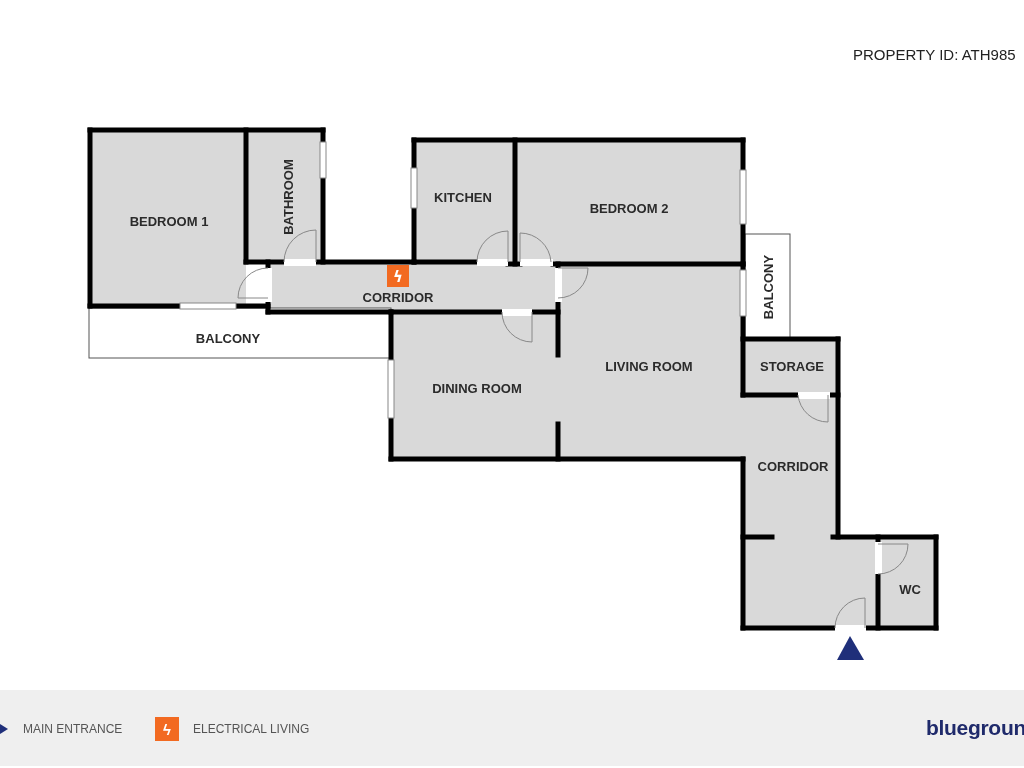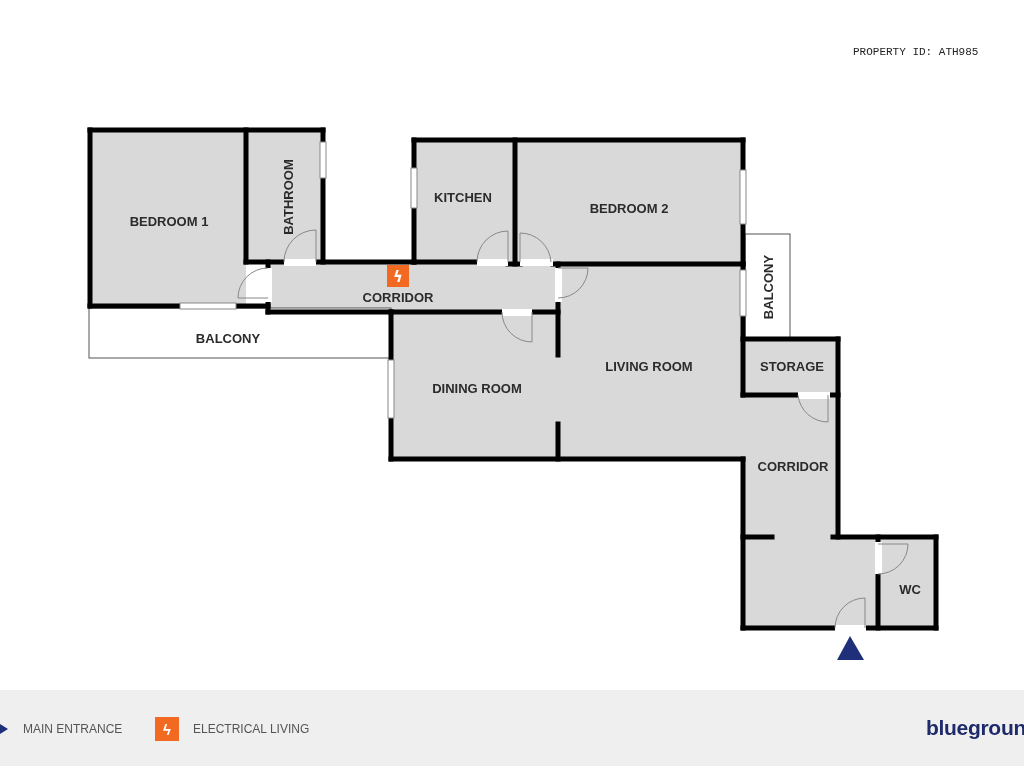--- a/index.html
+++ b/index.html
@@ -3,21 +3,21 @@
 <meta charset="utf-8">
 <style>
   html, body { margin: 0; padding: 0; }
   body {
     width: 1024px; height: 768px; overflow: hidden; position: relative;
     background: #ffffff;
     font-family: "Liberation Sans", sans-serif;
   }
   .property-id {
     position: absolute; top: 46px; left: 853px;
-    font-size: 11px; color: #222; white-space: nowrap; font-family: Liberation Mono, monospace;
+    font-size: 15px; color: #222; white-space: nowrap;
   }
   svg.plan { position: absolute; left: 0; top: 0; }
   .room-label {
     font-family: "Liberation Sans", sans-serif;
     font-weight: bold; font-size: 13px; fill: #2b2b2b;
   }
   .legend-bar {
     position: absolute; left: 0; top: 690px; width: 1024px; height: 76px;
     background: #efefef;
   }

